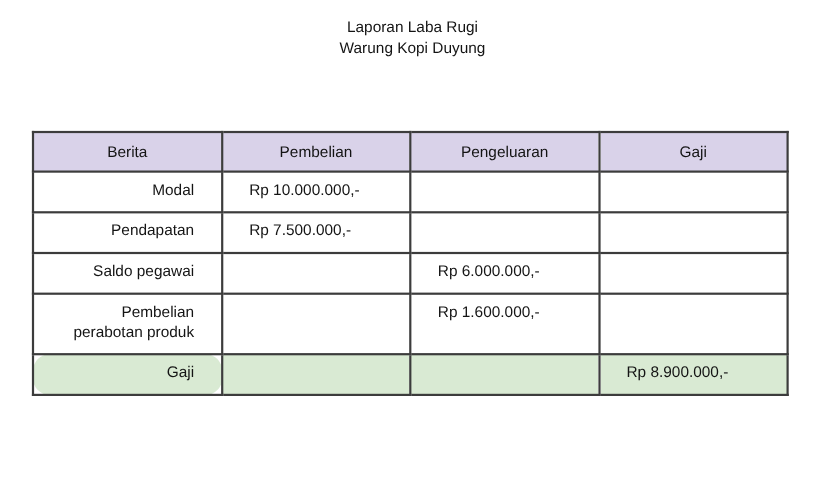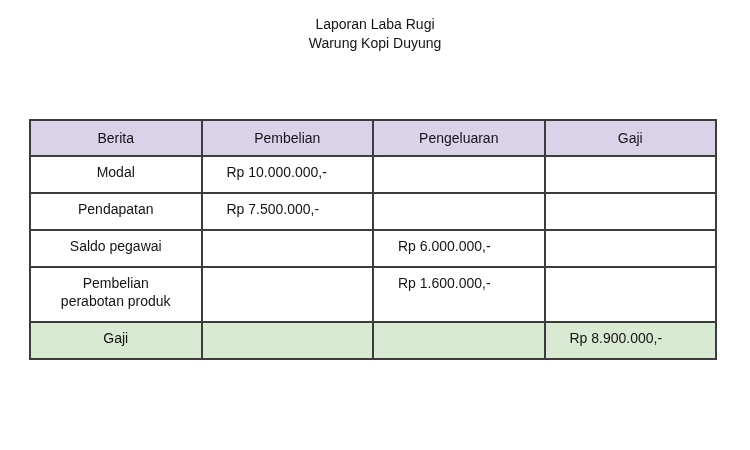--- a/index.html
+++ b/index.html
@@ -40,22 +40,23 @@
     padding: 6px 24px;
     overflow: hidden;
   }
   .report-table th {
     background: var(--header-bg, #d9d2e9);
     font-weight: normal;
     text-align: center;
     vertical-align: middle;
   }
   .report-table td.c-label {
-    text-align: center;
+    text-align: right;
     vertical-align: top;
+    border-radius: 15px;
   }
   .report-table td.c-val {
     vertical-align: top;
   }
   tr.r-header { height: 36px; }
   tr.r-single { height: 37px; }
   tr.r-double { height: 55px; }
   tr.total-row td { background: var(--total-row-bg, #d9ead3); }
   .wrap {
     display: inline-block;

